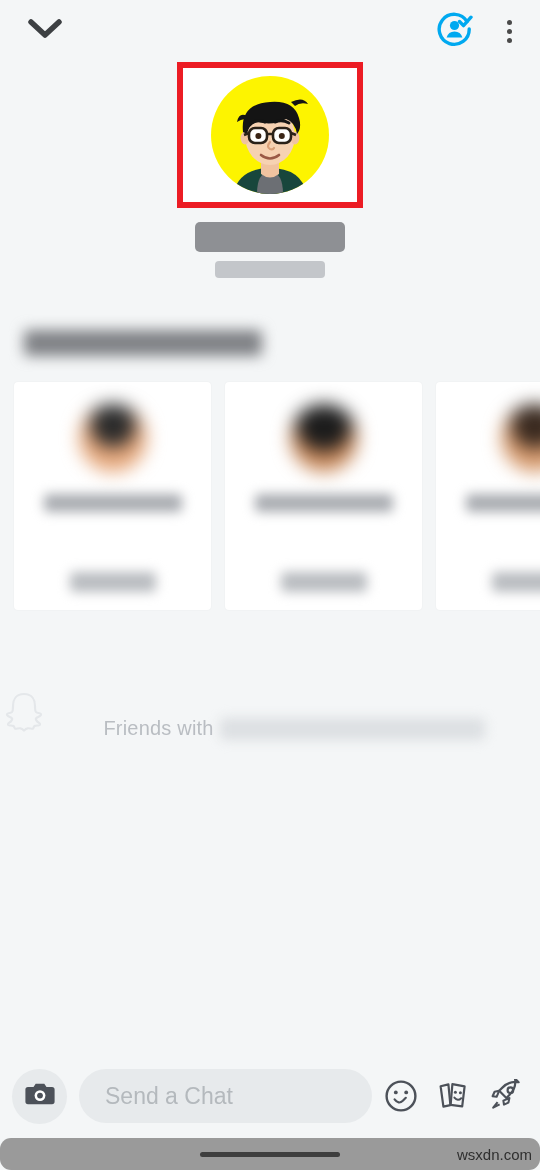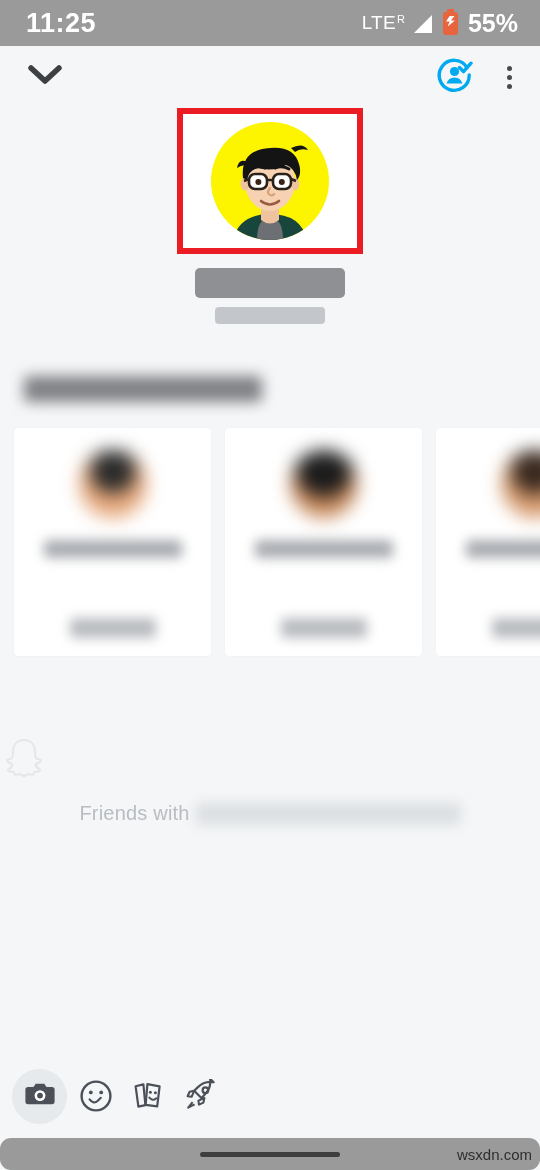--- a/index.html
+++ b/index.html
@@ -136,21 +136,21 @@
   }
   .card-btn {
     margin-top: 60px;
     height: 20px; width: 86px; border-radius: 4px;
     background: #b9bcc0; filter: blur(6px);
   }
 
   
   .friends-wrap {
     margin-top: 78px;
-    display: flex; flex-direction: column; align-items: flex-start;
+    display: flex; flex-direction: row; align-items: flex-end;
     flex: 0 0 auto;
   }
   .ghost { opacity: .85; }
   .friends-line {
     margin-top: 16px;
     display: flex; align-items: center; justify-content: center;
     width: 100%;
   }
   .friends-label {
     font-size: 20px; color: #b9bdc2; letter-spacing: .2px;
@@ -202,32 +202,20 @@
   .wm {
     position: absolute; right: 8px; top: 50%; transform: translateY(-50%);
     font-size: 15px; color: #2f2f2f;
   }
 </style>
 </head>
 <body>
 
 <div id="screen">
 
-  <div class="statusbar">
-    <div class="status-time">11:25</div>
-    <div class="status-right">
-      <div class="lte-wrap">
-        <span class="lte-text">LTE</span>
-        <span class="lte-r">R</span>
-      </div>
-      <div class="sig"></div>
-      <div class="batt"></div>
-      <div class="batt-pct">55%</div>
-    </div>
-  </div>
 
   <div class="topnav">
     <span class="chev">
       <svg width="34" height="22" viewBox="0 0 34 22">
         <path d="M3 4 L17 17 L31 4" stroke="#3d4043" stroke-width="5.5" fill="none" stroke-linecap="round" stroke-linejoin="round"></path>
       </svg>
     </span>
     <div class="nav-right">
       <span>
         <svg width="36" height="36" viewBox="0 0 36 36">
@@ -336,20 +324,23 @@
       <span>
         <svg width="30" height="26" viewBox="0 0 30 26">
           <path d="M3 6 h5.5 l2.2 -3.2 h8.6 L21.5 6 H27 a2.6 2.6 0 0 1 2.6 2.6 v12
                    a2.6 2.6 0 0 1 -2.6 2.6 H3 a2.6 2.6 0 0 1 -2.6 -2.6 v-12
                    A2.6 2.6 0 0 1 3 6 Z" fill="#4c5159"></path>
           <circle cx="15" cy="14.6" r="5.4" fill="#ffffff"></circle>
           <circle cx="15" cy="14.6" r="2.9" fill="#4c5159"></circle>
         </svg>
       </span>
     </div>
+    <div class="chat-input">
+      <span>Send a Chat</span>
+    </div>
     <div class="chat-icons">
       <span>
         <svg width="34" height="34" viewBox="0 0 34 34">
           <circle cx="17" cy="17" r="14.4" fill="none" stroke="#4c5159" stroke-width="2.4"></circle>
           <circle cx="11.8" cy="13.4" r="1.9" fill="#4c5159"></circle>
           <circle cx="22.2" cy="13.4" r="1.9" fill="#4c5159"></circle>
           <path d="M10.6 20.4 q4 5.4 8.2 1.4 q1.6 -1.6 3 -3" stroke="#4c5159" stroke-width="2.2" fill="none" stroke-linecap="round"></path>
         </svg>
       </span>
       <span>

